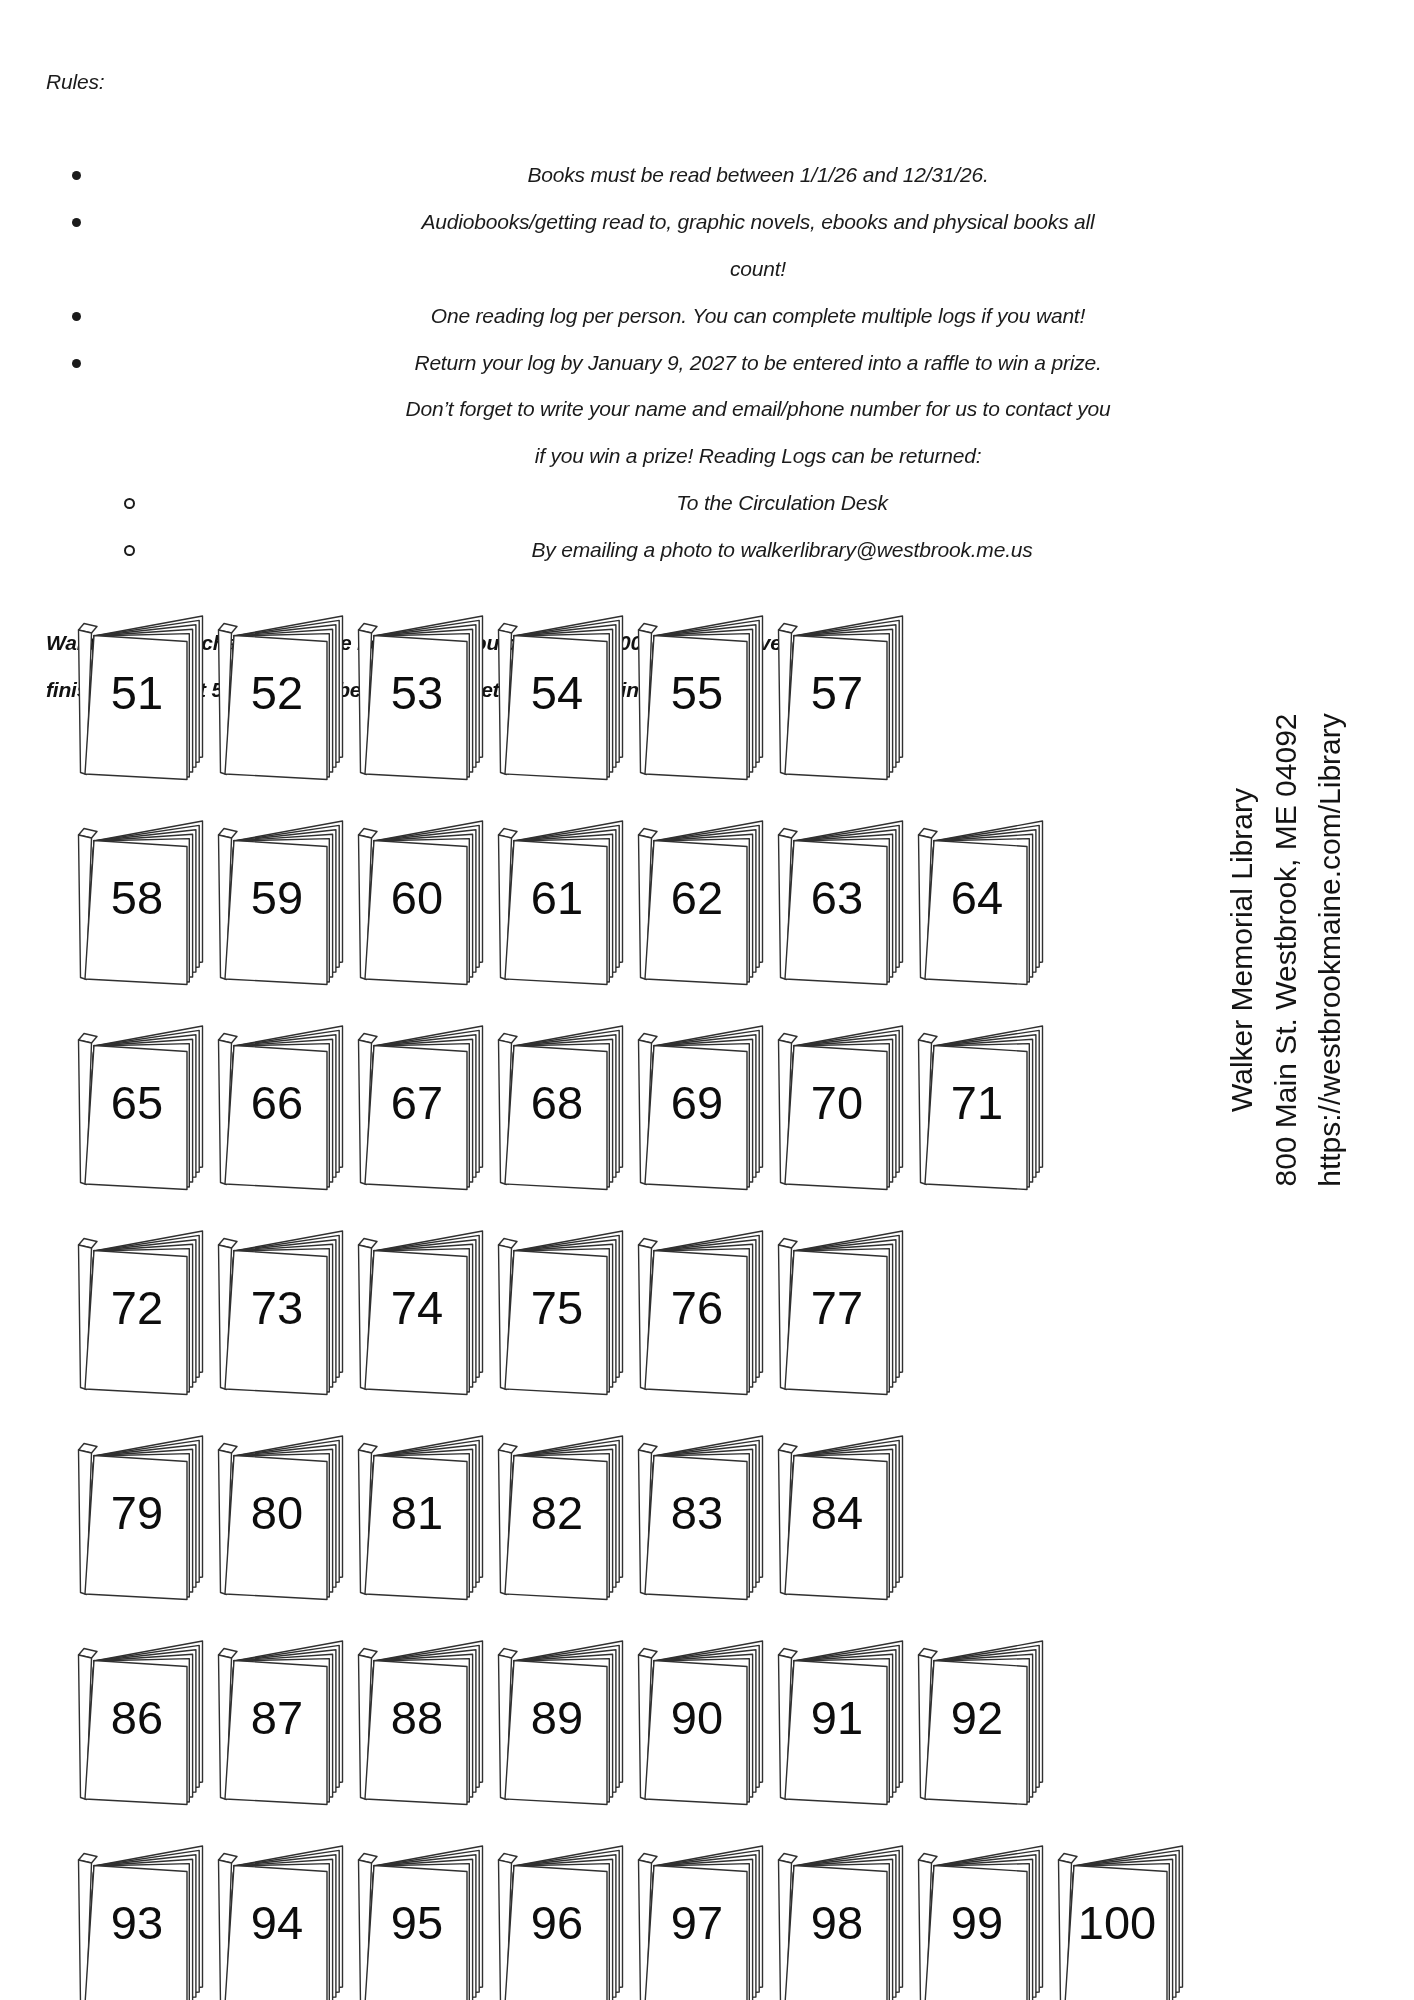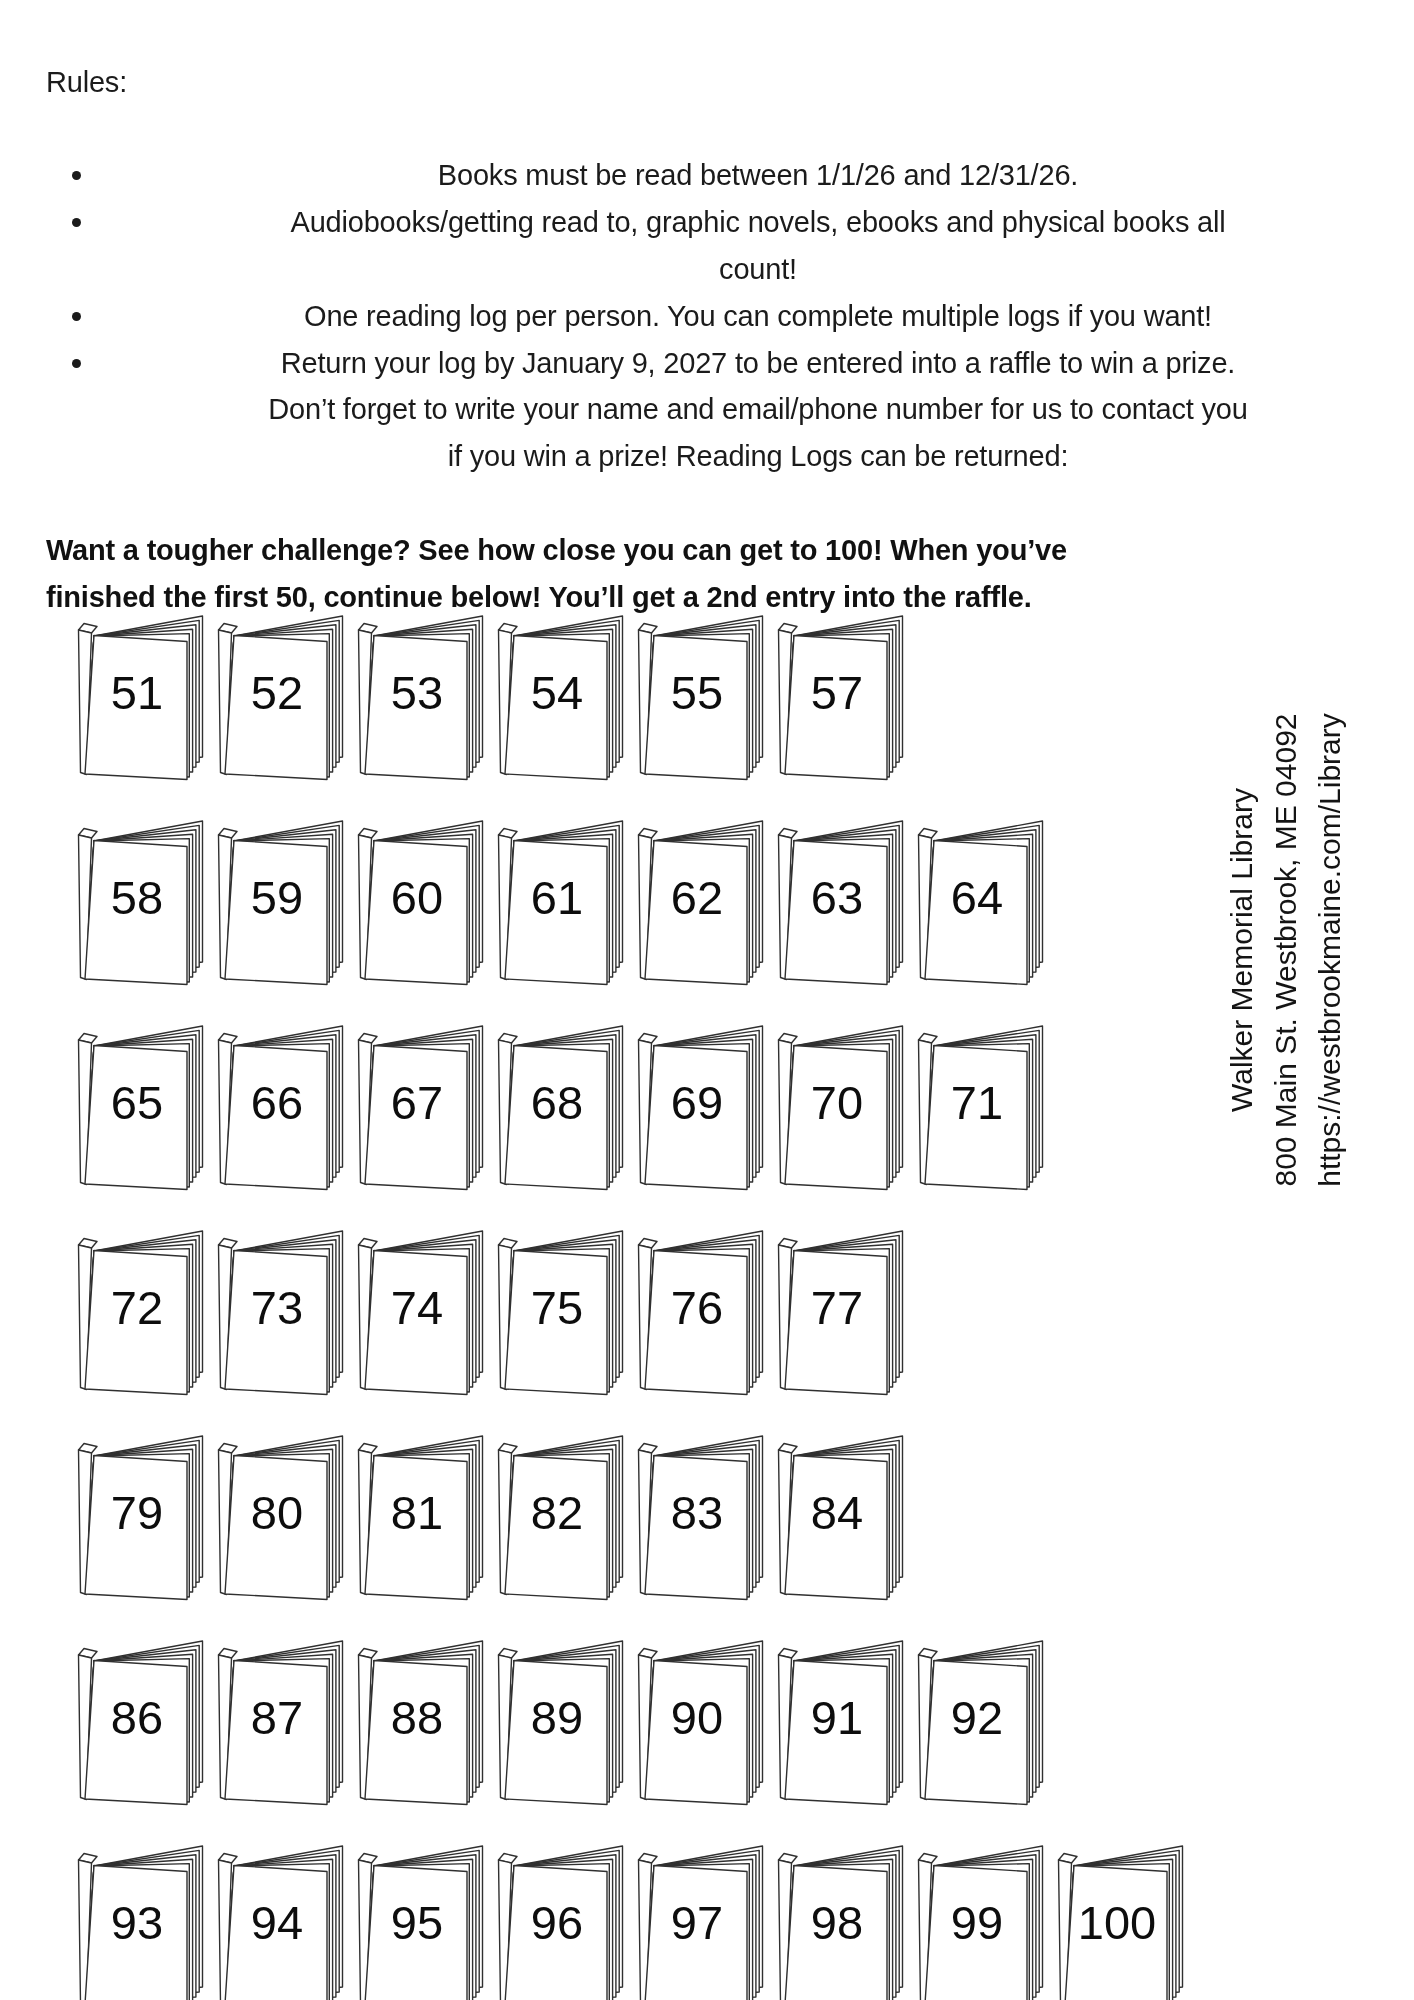--- a/index.html
+++ b/index.html
@@ -2,22 +2,23 @@
 <html><head>
 <meta charset="utf-8">
 <style>
   html,body{margin:0;padding:0;background:#fff;}
   .page{
     position:relative;width:1414px;height:2000px;background:#ffffff;overflow:hidden;
     font-family:"Liberation Sans",sans-serif;color:#1b1b1b;
   }
   .text-block{
     position:absolute;top:12px;left:0;right:0;
-    font-size:29px;line-height:46.8px;letter-spacing:-0.2px;
+    font-size:21px;line-height:46.8px;letter-spacing:-0.2px;
     white-space:pre-line;
+    font-style:italic;
   }
   .rules-heading{padding-left:46px;}
   ul.bullets{margin:0;padding:0 0 0 72px;list-style:none;}
   ul.bullets>li{position:relative;padding-left:30px;text-align:center;}
   ul.bullets>li>.dot{
     position:absolute;left:0;top:19px;width:9px;height:9px;border-radius:50%;
     background:#1b1b1b;
   }
   ul.sub{margin:0;padding:0 0 0 22px;list-style:none;}
   ul.sub>li{position:relative;padding-left:26px;}
@@ -40,21 +41,21 @@
 </head>
 <body>
 
 <div class="page">
 
   <div class="text-block">
     <div class="rules-heading">Rules:</div>
     <ul class="bullets"><li><span class="dot"></span><span>Books must be read between 1/1/26 and 12/31/26.</span></li><li><span class="dot"></span><span>Audiobooks/getting read to, graphic novels, ebooks and physical books all
 count!</span></li><li><span class="dot"></span><span>One reading log per person. You can complete multiple logs if you want!</span></li><li><span class="dot"></span><span>Return your log by January 9, 2027 to be entered into a raffle to win a prize.
 Don’t forget to write your name and email/phone number for us to contact you
-if you win a prize! Reading Logs can be returned:</span></li></ul>
+if you win a prize! Reading Logs can be returned:</span><ul class="sub"><li><span class="circ"></span><span>To the Circulation Desk</span></li><li><span class="circ"></span><span>By emailing a photo to walkerlibrary@westbrook.me.us</span></li></ul></li></ul>
     <p class="challenge">Want a tougher challenge? See how close you can get to 100! When you’ve
 finished the first 50, continue below! You’ll get a 2nd entry into the raffle.</p>
   </div>
 
   <div class="book-grid">
       <div class="book-row">
         <span class="book"><svg viewBox="0 0 140 168" width="140" height="168">
             <path class="bs" d="M20 22 L128.5 2 L128.5 143 L12 158 Z"></path>
             <path class="bs" d="M20 22 L125.2 6.4 L125.2 148 L12 158 Z"></path>
             <path class="bs" d="M20 22 L121.9 10.8 L121.9 153 L12 158 Z"></path>

